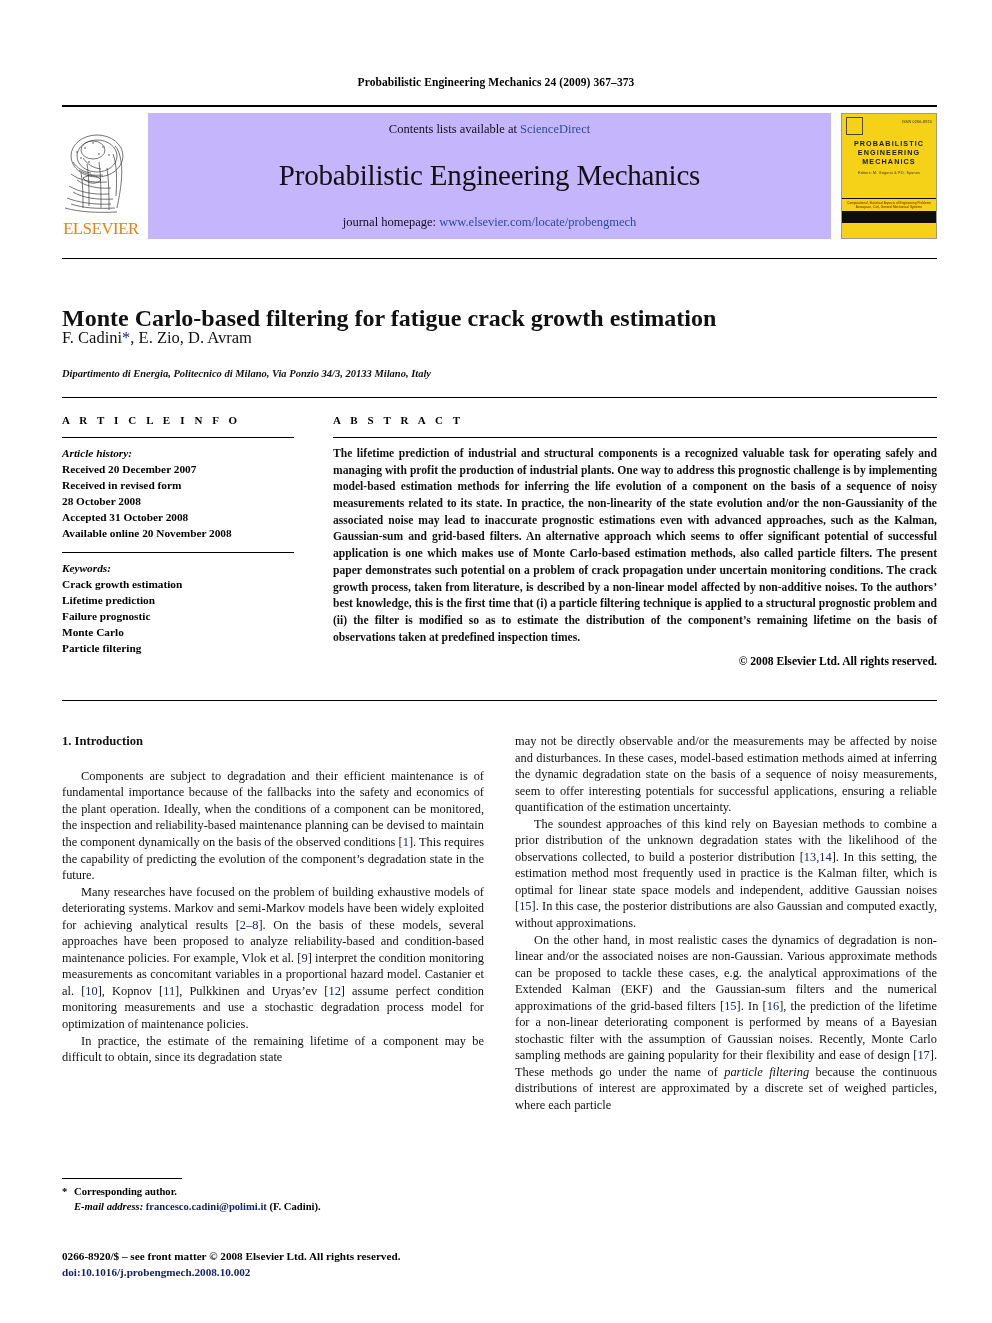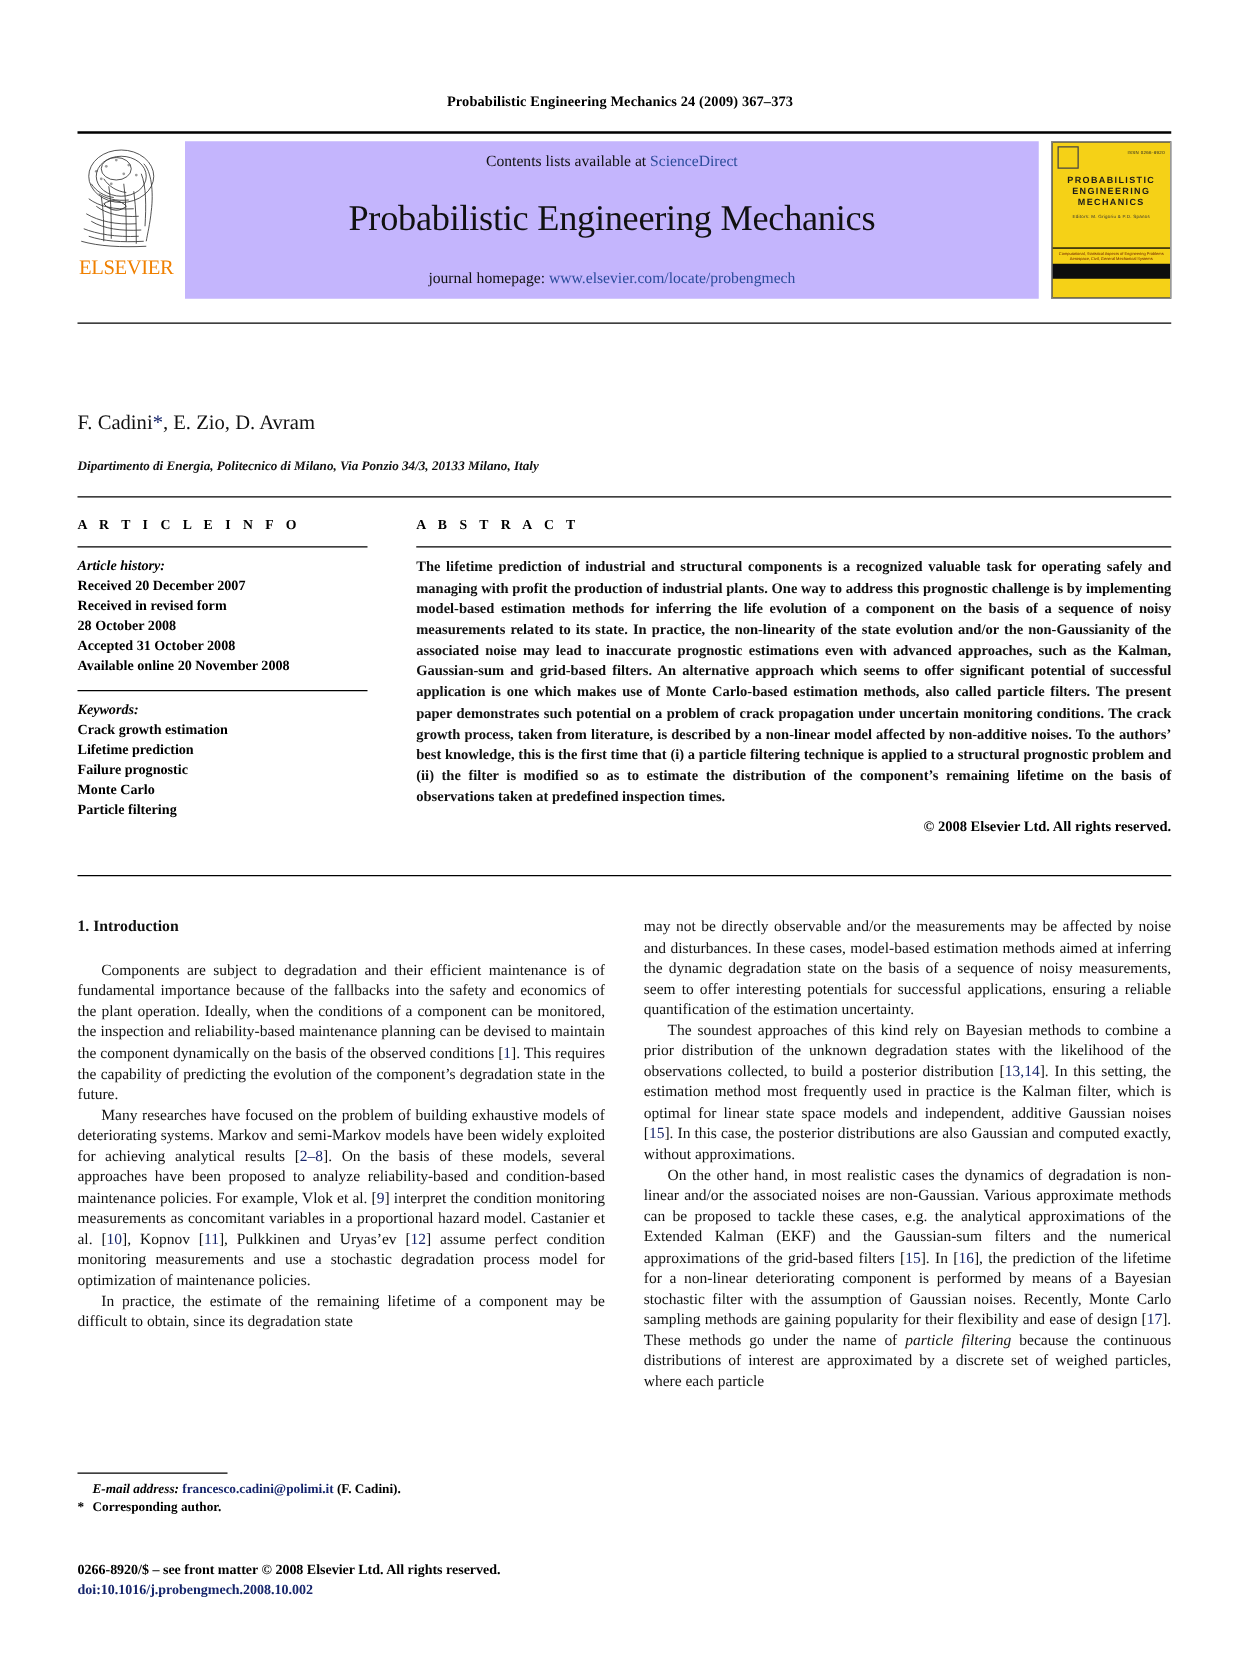--- a/index.html
+++ b/index.html
@@ -43,21 +43,21 @@
     padding-top: 6px;
     display: flex;
     align-items: stretch;
   }
   .elsevier-logo {
     width: 78px;
     flex: 0 0 78px;
     display: flex;
     flex-direction: column;
     align-items: center;
-    justify-content: flex-start;
+    justify-content: flex-end;
     padding-bottom: 2px;
   }
   .tree-svg { display: block; }
   .elsevier-word {
     font-family: "Liberation Serif", serif;
     color: #f08000;
     font-size: 16.5px;
     letter-spacing: -0.3px;
     line-height: 1;
     margin-top: 1px;
@@ -378,20 +378,21 @@
       </div>
       <div class="cover-strip">
         <div class="cover-strip-txt">Computational, Statistical Aspects of Engineering Problems</div>
         <div class="cover-strip-txt">Aerospace, Civil, General Mechanical Systems</div>
       </div>
       <div class="cover-bottom"></div>
     </div>
   </div>
 
   <div class="title-rule"></div>
+  <h1 class="paper-title">Monte Carlo-based filtering for fatigue crack growth estimation</h1>
   <div class="authors">
     <span>F. Cadini</span><span class="star">*</span><span>, E. Zio, D. Avram</span>
   </div>
   <div class="affiliation">Dipartimento di Energia, Politecnico di Milano, Via Ponzio 34/3, 20133 Milano, Italy</div>
 
   <div class="info-rule"></div>
 
   <div class="col-info">
     <div class="sec-head">A R T I C L E   I N F O</div>
     <div class="info-hr"></div>
@@ -436,27 +437,27 @@
     <div id="right-paras">
         <p class="cont">may not be directly observable and/or the measurements may be affected by noise and disturbances. In these cases, model-based estimation methods aimed at inferring the dynamic degradation state on the basis of a sequence of noisy measurements, seem to offer interesting potentials for successful applications, ensuring a reliable quantification of the estimation uncertainty.</p>
         <p>The soundest approaches of this kind rely on Bayesian methods to combine a prior distribution of the unknown degradation states with the likelihood of the observations collected, to build a posterior distribution [<span class="ref">13,14</span>]. In this setting, the estimation method most frequently used in practice is the Kalman filter, which is optimal for linear state space models and independent, additive Gaussian noises [<span class="ref">15</span>]. In this case, the posterior distributions are also Gaussian and computed exactly, without approximations.</p>
         <p>On the other hand, in most realistic cases the dynamics of degradation is non-linear and/or the associated noises are non-Gaussian. Various approximate methods can be proposed to tackle these cases, e.g. the analytical approximations of the Extended Kalman (EKF) and the Gaussian-sum filters and the numerical approximations of the grid-based filters [<span class="ref">15</span>]. In [<span class="ref">16</span>], the prediction of the lifetime for a non-linear deteriorating component is performed by means of a Bayesian stochastic filter with the assumption of Gaussian noises. Recently, Monte Carlo sampling methods are gaining popularity for their flexibility and ease of design [<span class="ref">17</span>]. These methods go under the name of <span class="ital">particle filtering</span> because the continuous distributions of interest are approximated by a discrete set of weighed particles, where each particle</p>
       </div>
   </div>
 
   <div class="footnote">
     <div class="fn-rule"></div>
     <div class="fn-line">
+      <span class="fn-star">*</span><span>Corresponding author.</span>
+    </div>
+    <div class="fn-line">
       <span class="fn-em">E-mail address:</span>
       <span class="fn-link">francesco.cadini@polimi.it</span>
       <span>(F. Cadini).</span>
     </div>
-    <div class="fn-line">
-      <span class="fn-star">*</span><span>Corresponding author.</span>
-    </div>
   </div>
 
   <div class="imprint">
     <div>0266-8920/$ – see front matter © 2008 Elsevier Ltd. All rights reserved.</div>
     <div class="doi">doi:10.1016/j.probengmech.2008.10.002</div>
   </div>
 
 </div>
 
 </body></html>

